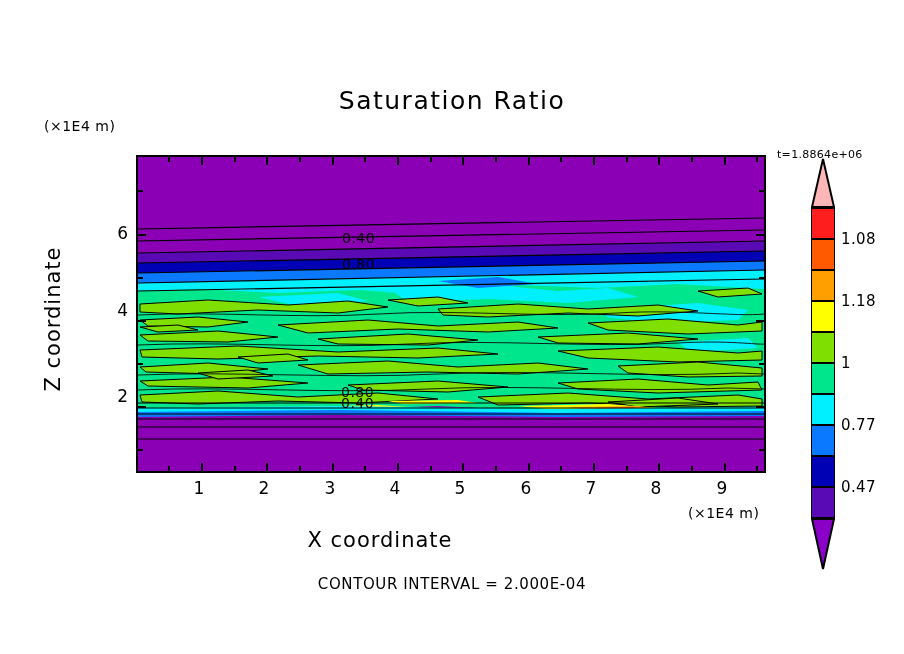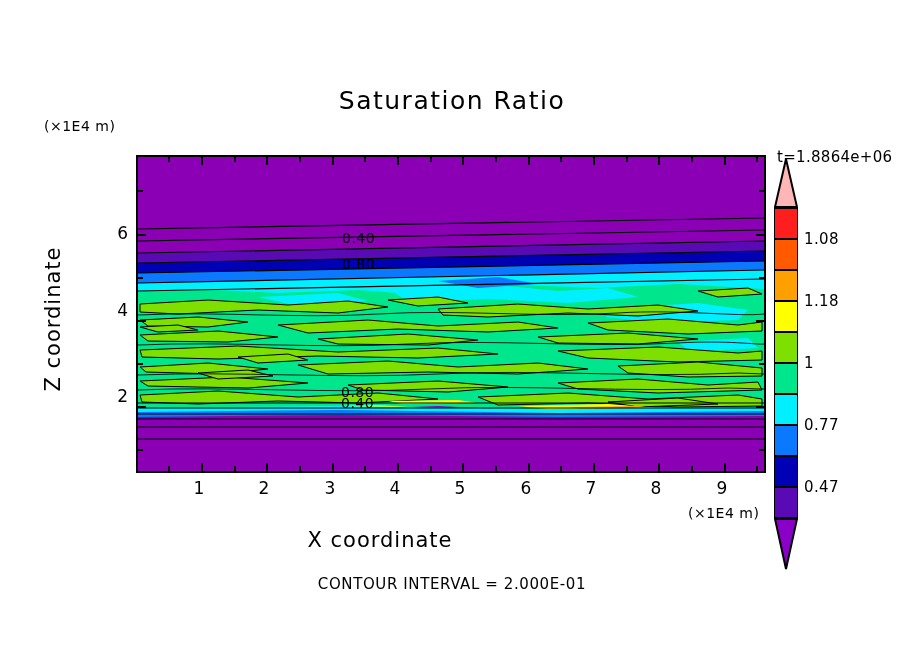--- a/index.html
+++ b/index.html
@@ -10,21 +10,21 @@
 
   
   #title{left:0;top:86px;width:904px;text-align:center;
          font-size:25px;letter-spacing:1.5px;font-weight:400;}
 
   
   #unit-top{left:44px;top:118px;font-size:14px;letter-spacing:.5px;}
   #unit-bottom{left:688px;top:505px;font-size:14px;letter-spacing:.5px;}
 
   
-  #tstamp{left:777px;top:148px;font-size:15px;letter-spacing:.3px;}
+  #tstamp{left:777px;top:148px;font-size:11px;letter-spacing:.3px;}
 
   
   #xtitle{left:0;top:528px;width:760px;text-align:center;
           font-size:21px;letter-spacing:1px;}
   #ytitle{left:-62px;top:307px;width:230px;text-align:center;
           font-size:21px;letter-spacing:1px;
           transform:rotate(-90deg);transform-origin:50% 50%;}
   #cinterval{left:0;top:575px;width:904px;text-align:center;
              font-size:15px;letter-spacing:.6px;}
 
@@ -47,40 +47,40 @@
 
   .xlab{position:absolute;font-size:17px;width:40px;text-align:center;
         top:478px;}
   .ylab{position:absolute;font-size:17px;width:30px;text-align:right;
         left:98px;}
 
   
   .clab{position:absolute;font-size:14px;letter-spacing:.5px;color:#000;}
 
   
-  #cbar{left:774px;top:208px;width:20px;height:312px;}
+  #cbar{left:811px;top:208px;width:20px;height:312px;}
   .cband{position:absolute;left:0;width:24px;box-sizing:border-box;
          border:1.5px solid #000;}
   .carrow{position:absolute;left:0;width:24px;}
   .clabel{position:absolute;left:30px;font-size:15px;letter-spacing:.4px;
           white-space:nowrap;}
 </style>
 </head>
 <body>
 
 <div class="abs" id="title">Saturation Ratio</div>
 
 <div class="abs" id="unit-top">(×1E4 m)</div>
 <div class="abs" id="unit-bottom">(×1E4 m)</div>
 
 <div class="abs" id="tstamp">t=1.8864e+06</div>
 
 <div class="abs" id="xtitle">X coordinate</div>
 <div class="abs" id="ytitle">Z coordinate</div>
-<div class="abs" id="cinterval">CONTOUR INTERVAL = 2.000E-01</div>
+<div class="abs" id="cinterval">CONTOUR INTERVAL = 2.000E-04</div>
 
 <div class="abs" id="plot">
   <svg id="plotsvg" width="626" height="314" viewBox="0 0 626 314">
     <defs>
       <clipPath id="clip">
           <rect x="0" y="0" width="626" height="314"></rect>
         </clipPath>
     </defs>
     <g clip-path="url(#clip)">
 

